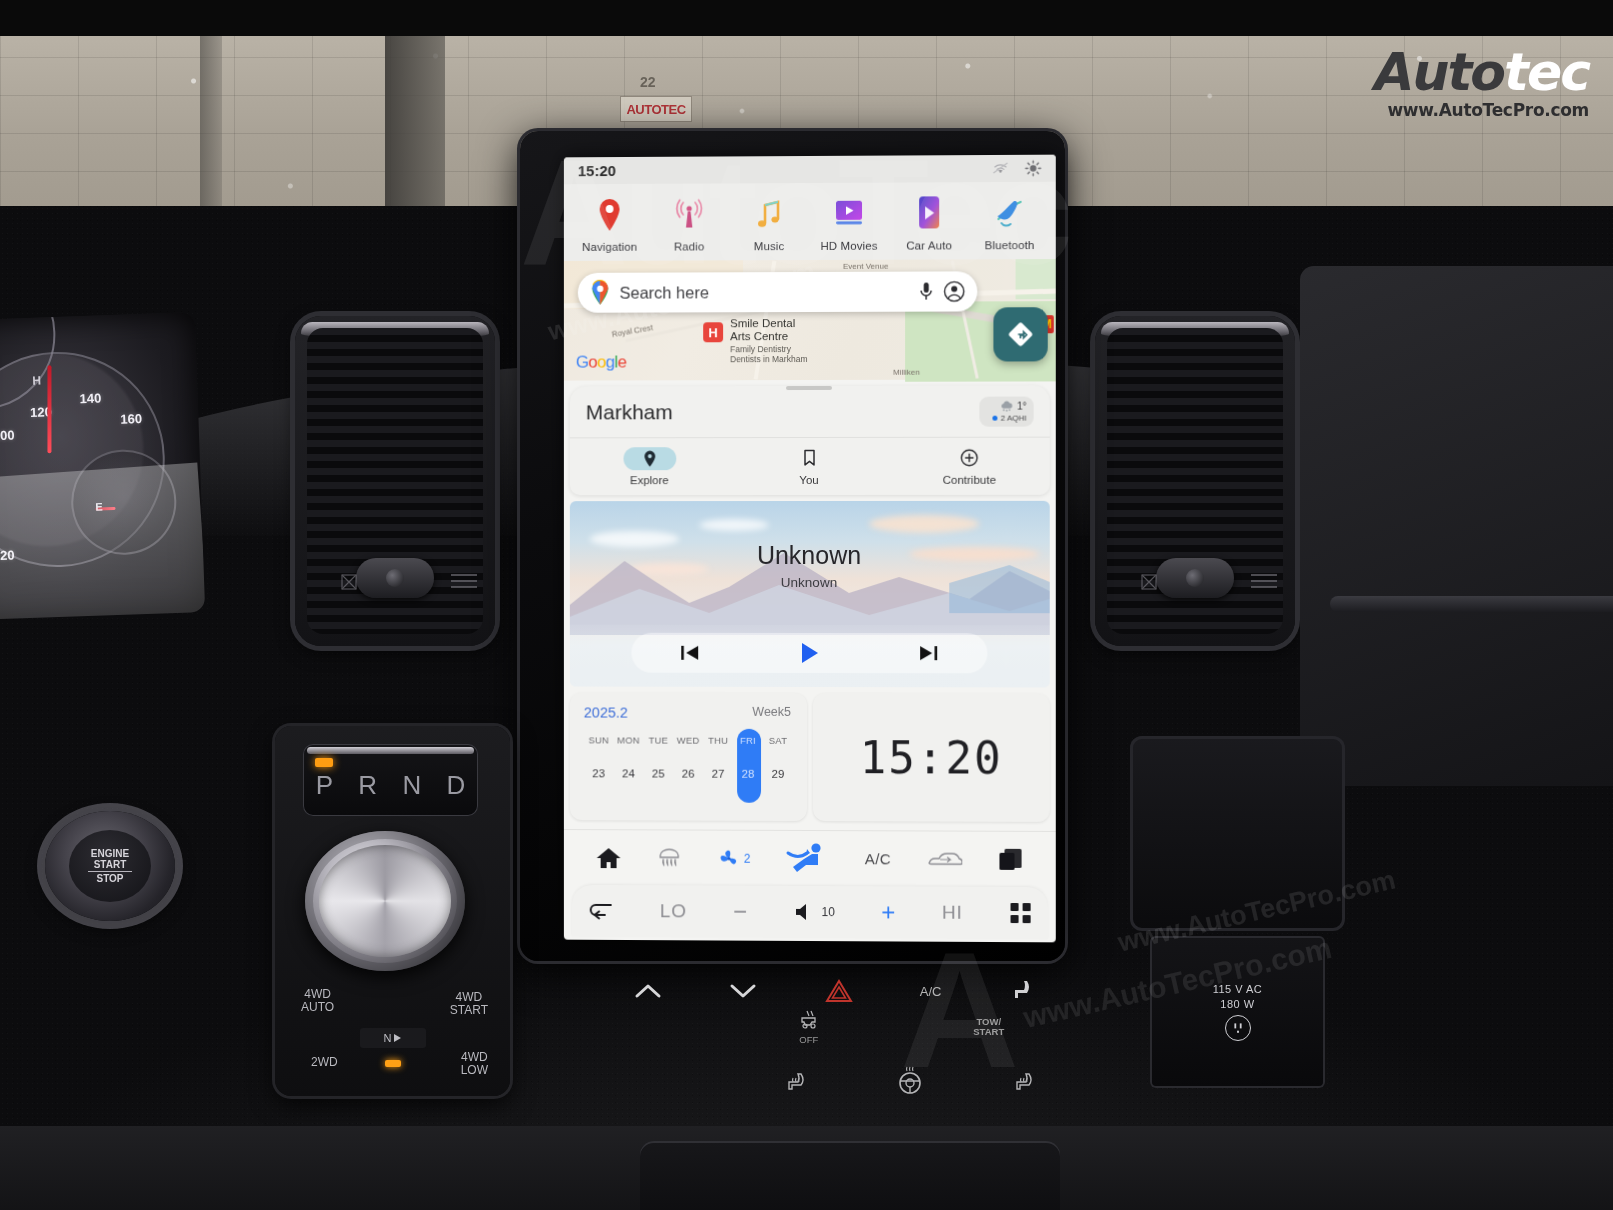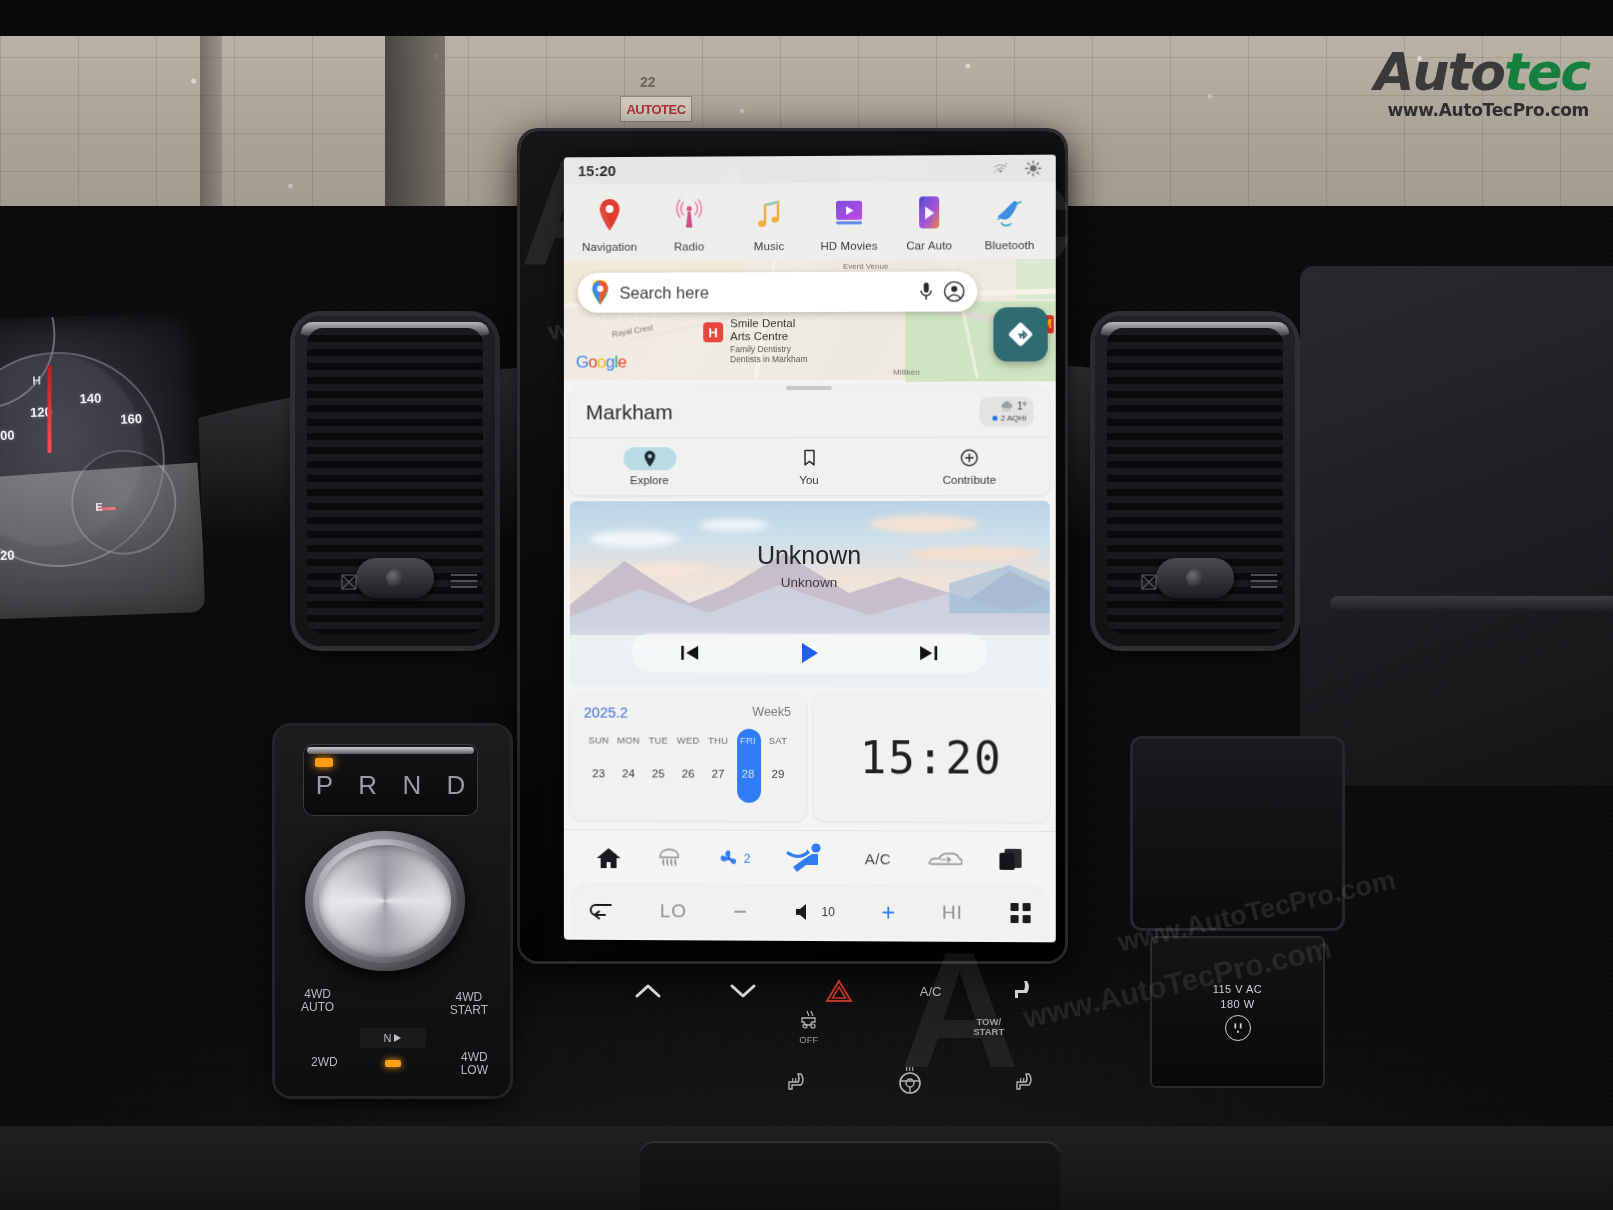--- a/index.html
+++ b/index.html
@@ -417,21 +417,21 @@
 
   
   .brand{
     position:absolute; right:24px; top:10px; text-align:right;
   }
   .brand-main{
     font:900 52px "DejaVu Sans", sans-serif; letter-spacing:-2px; line-height:52px;
     font-style:italic;
   }
   .brand-auto{ color:#3a3a3c; }
-  .brand-tec{ color:#15803d; }
+  .brand-tec{ color:#ffffff; }
   .brand-url{ font:700 17px "DejaVu Sans",sans-serif; color:#2e2e30; letter-spacing:-.3px; margin-top:2px;}
 </style>
 </head>
 <body>
 
 <div id="photo">
 
   <div class="wall"></div>
   <div class="wall-dark-band"></div>
   <div class="wall-dark-band2"></div>
@@ -934,20 +934,28 @@
         <span>2WD</span>
       </div>
       <div class="amberled"></div>
       <div class="fw-lbl" style="right:22px;top:63px;">
         <span>4WD</span><br>
         <span>LOW</span>
       </div>
     </div>
   </div>
 
+  <div class="startbtn">
+    <div class="startbtn-inner">
+      <span>ENGINE</span>
+      <span>START</span>
+      <span class="sep"></span>
+      <span>STOP</span>
+    </div>
+  </div>
 
   <div class="outlet">
     <div class="outlet-lbl">115 V  AC</div>
     <div class="outlet-lbl">180 W</div>
     <div class="outlet-sock">
       <svg width="14" height="14" viewBox="0 0 14 14">
         <rect x="3.4" y="2.4" width="1.8" height="5" fill="#cfcfd4"></rect>
         <rect x="8.8" y="2.4" width="1.8" height="5" fill="#cfcfd4"></rect>
         <rect x="6" y="9.4" width="2" height="2.6" rx="1" fill="#cfcfd4"></rect>
       </svg>

